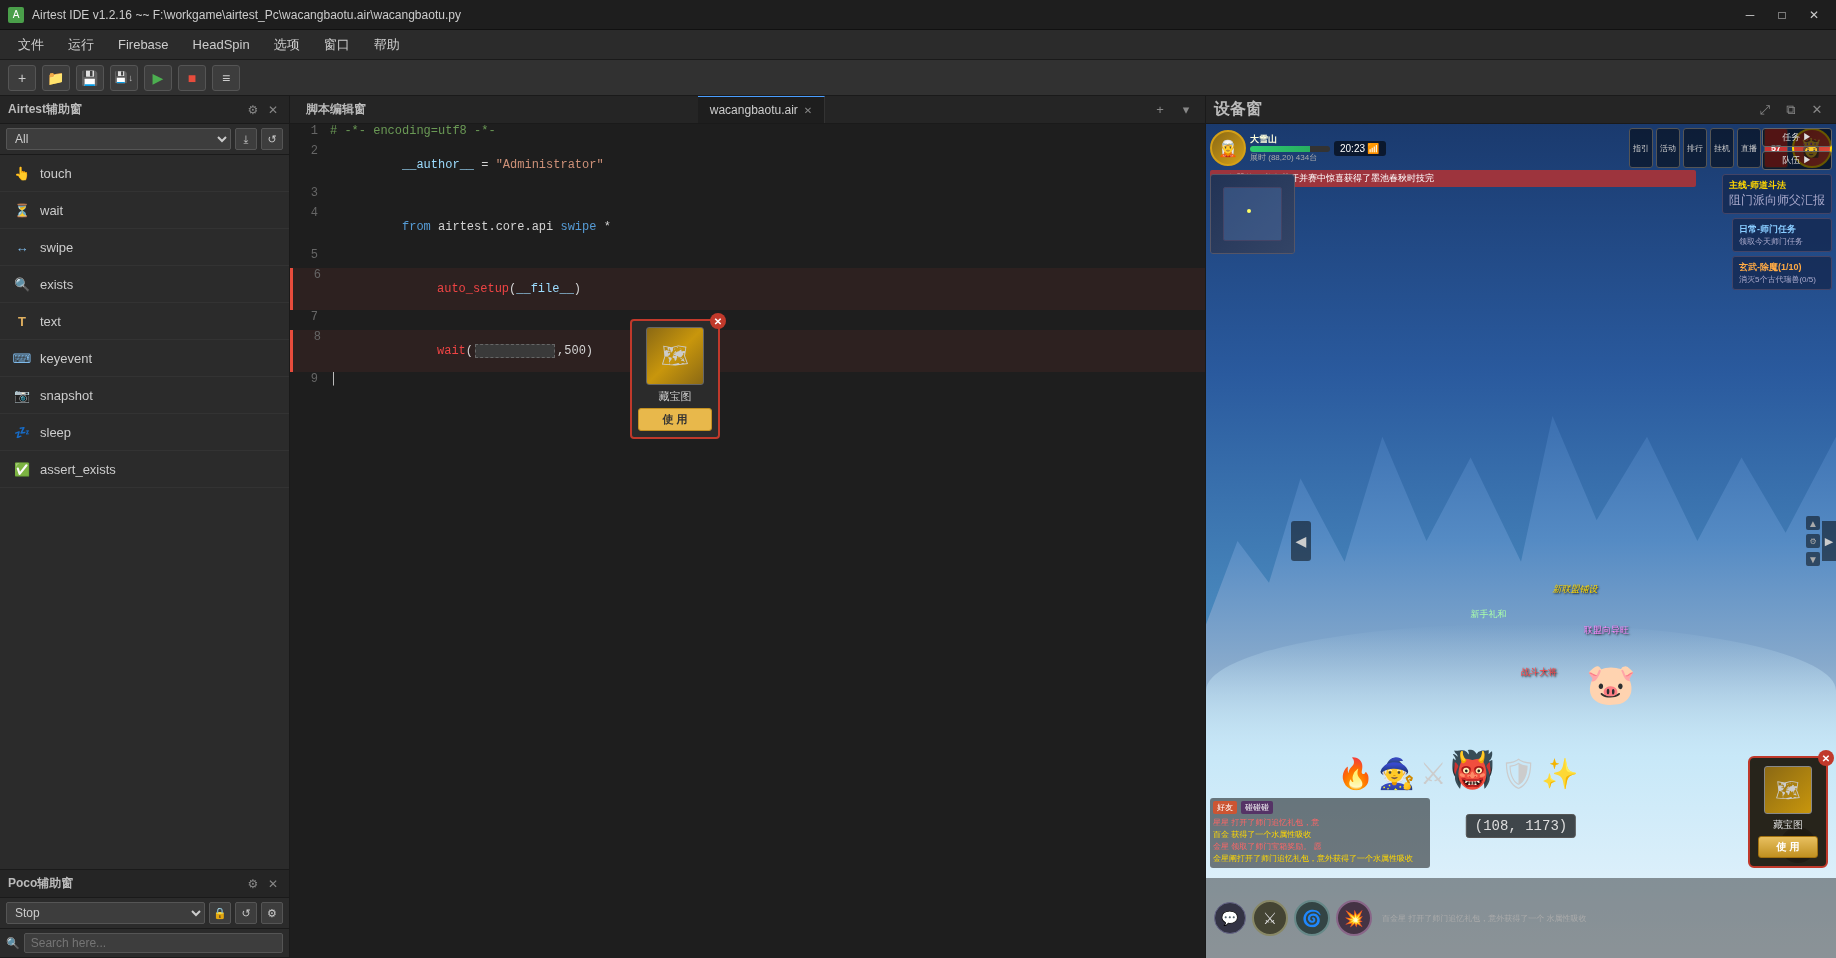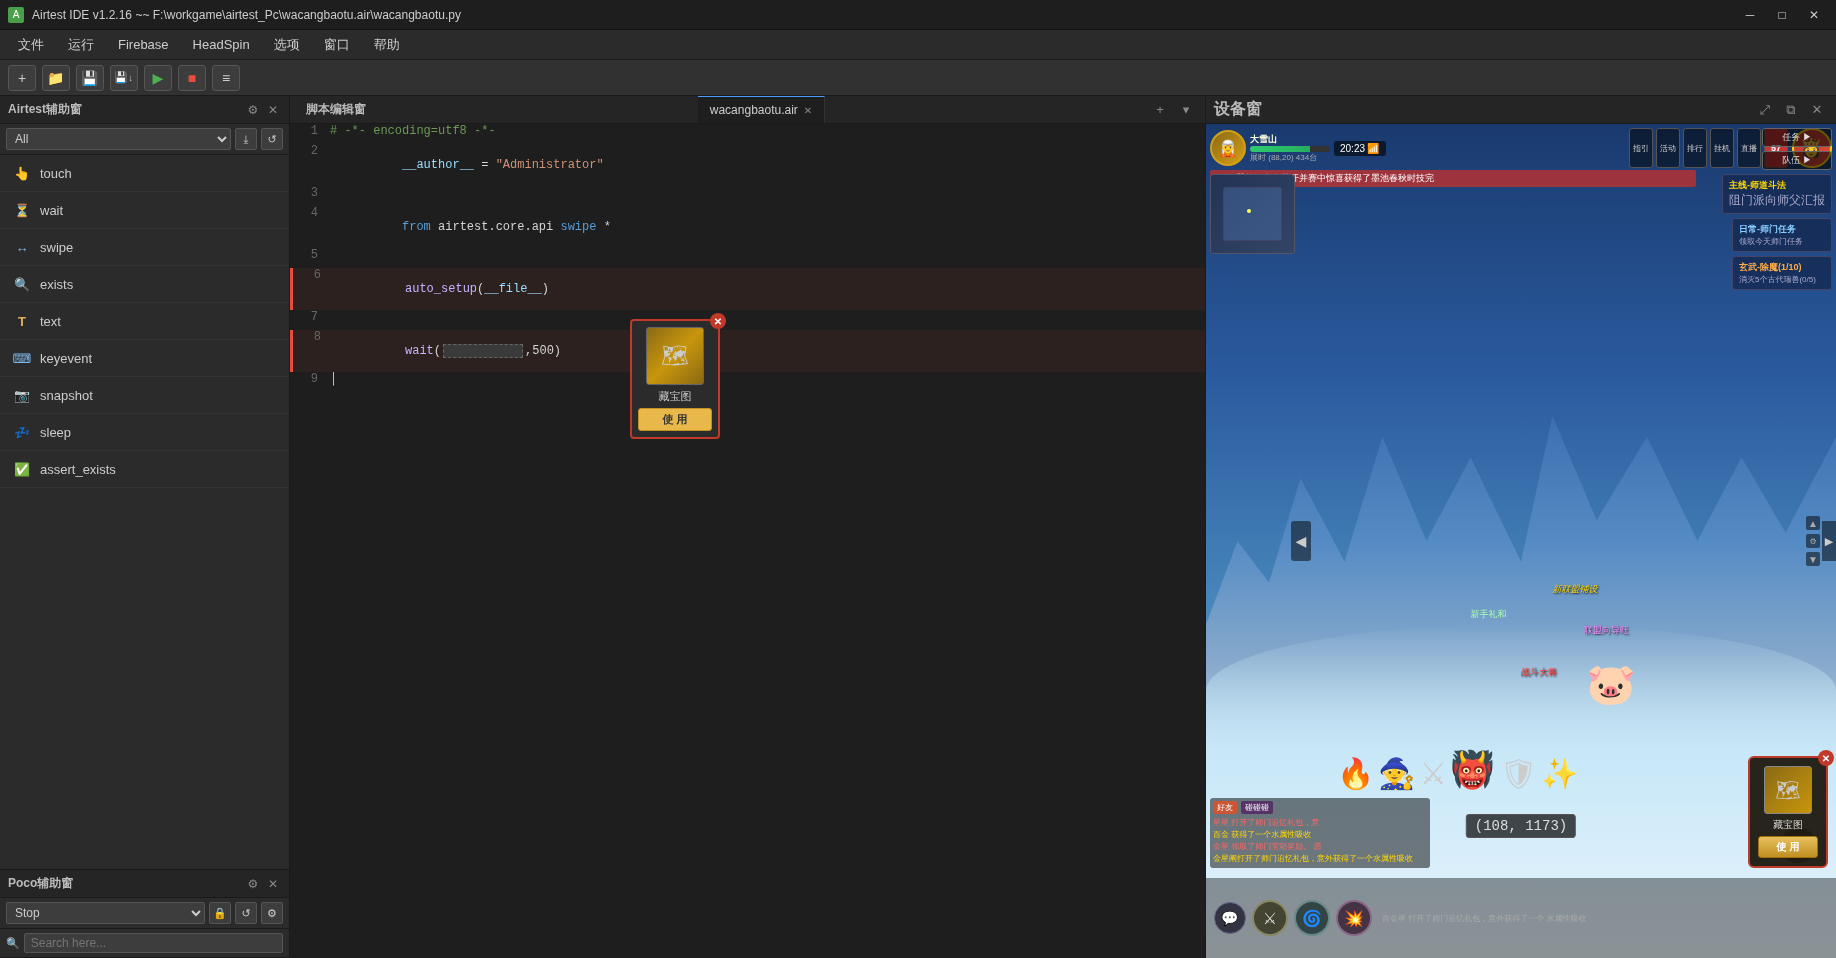--- a/index.html
+++ b/index.html
@@ -294,21 +294,21 @@
       flex: 1;
       font-family: 'Courier New', monospace;
       font-size: 12px;
       color: #d4d4d4;
       padding-left: 4px;
       white-space: pre;
     }
     .kw-comment { color: #6a9955; }
     .kw-string { color: #ce9178; }
     .kw-keyword { color: #569cd6; }
-    .kw-function { color: #c4b5fd; }
+    .kw-function { color: #ef4444; margin-left: 32px; }
     .kw-var { color: #9cdcfe; }
     .line-selected {
       background: rgba(255,0,0,0.15);
     }
 
     
     #img-popup {
       position: absolute;
       top: 195px;
       left: 340px;

